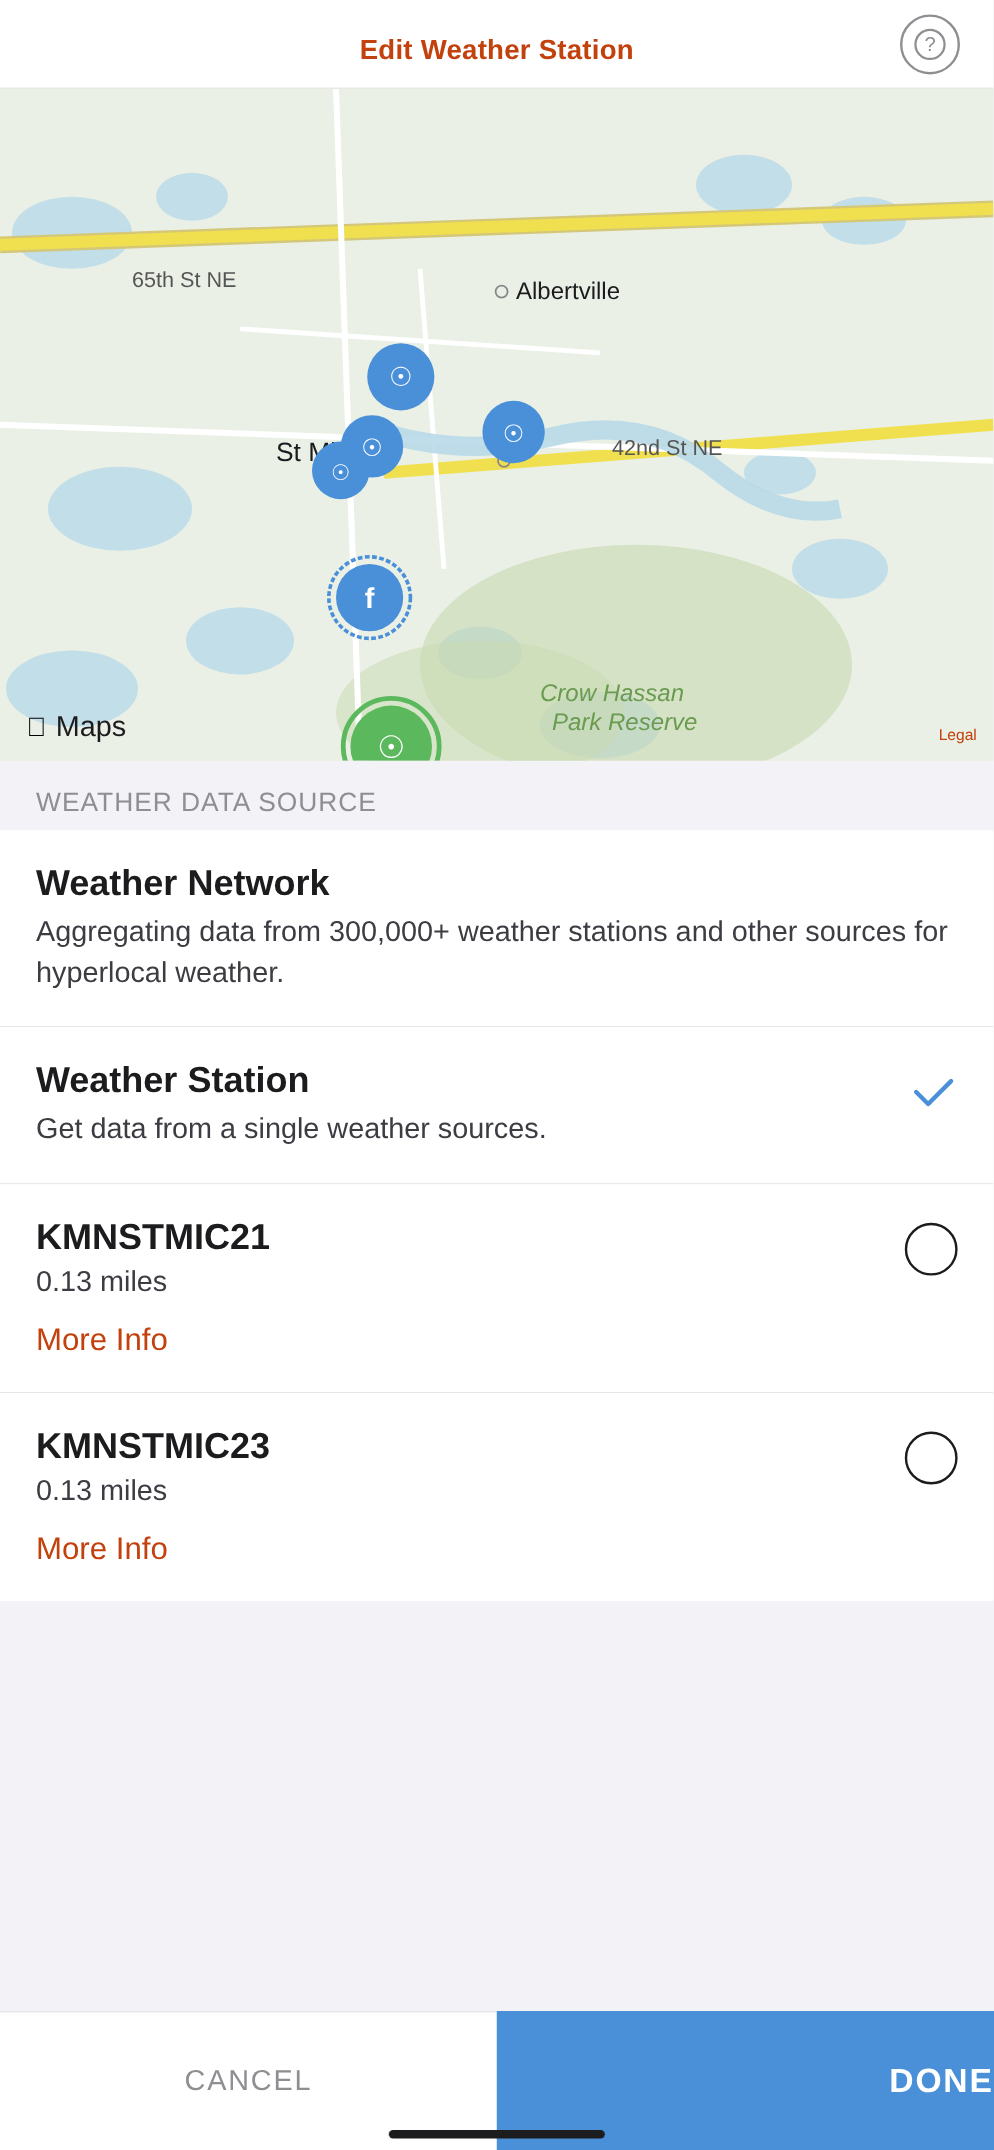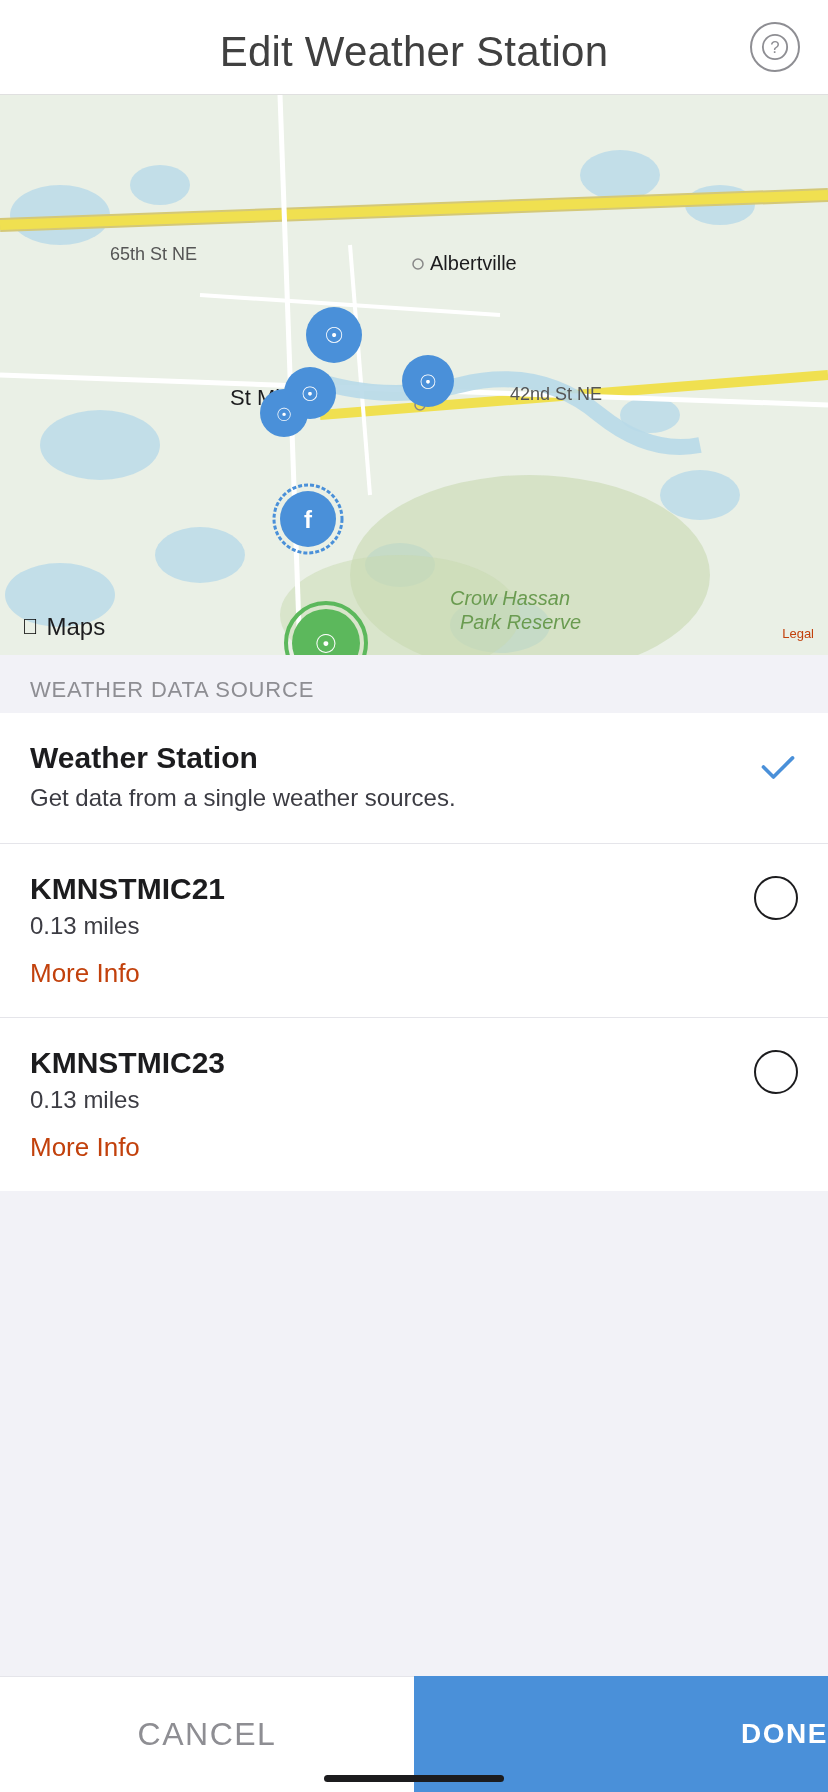--- a/index.html
+++ b/index.html
@@ -16,23 +16,23 @@
     .header {
       display: flex;
       align-items: center;
       justify-content: center;
       position: relative;
       background: #ffffff;
       padding: 28px 0 18px 0;
       border-bottom: 1px solid #e0e0e0;
     }
     .header-title {
-      font-size: 42px;
-      font-weight: 400;
-      color: #404040;
+      font-size: 23px;
+      font-weight: 700;
+      color: #c2410c;
       letter-spacing: 0.2px;
     }
     .help-btn {
       position: absolute;
       right: 28px;
       top: 50%;
       transform: translateY(-50%);
       width: 50px;
       height: 50px;
       border-radius: 50%;
@@ -169,21 +169,21 @@
       width: 828px;
       display: flex;
       height: 116px;
       z-index: 100;
     }
     .btn-cancel {
       flex: 1;
       background: #ffffff;
       border: none;
       border-top: 1px solid #e5e5ea;
-      font-size: 32px;
+      font-size: 24px;
       font-weight: 500;
       color: #8e8e93;
       letter-spacing: 1.5px;
       cursor: pointer;
       text-transform: uppercase;
     }
     .btn-done {
       flex: 1;
       background: #4a90d9;
       border: none;
@@ -293,20 +293,26 @@
     <span class="apple-icon"></span>
     <span class="apple-maps-label">Maps</span>
   </div>
   <span class="legal-label">Legal</span>
 </div>
 
 <div class="section-label">WEATHER DATA SOURCE</div>
 
 <div class="card-list">
 
+  <div class="card-item">
+    <div class="card-content">
+      <div class="card-title">Weather Network</div>
+      <div class="card-desc">Aggregating data from 300,000+ weather stations and other sources for hyperlocal weather.</div>
+    </div>
+  </div>
 
   <div class="card-item">
     <div class="card-content">
       <div class="card-title">Weather Station</div>
       <div class="card-desc">Get data from a single weather sources.</div>
     </div>
     <div class="card-check">
       <svg class="checkmark-svg" viewBox="0 0 44 44" xmlns="http://www.w3.org/2000/svg">
         <polyline points="6,22 17,33 38,12" fill="none" stroke="#4a90d9" stroke-width="4" stroke-linecap="round" stroke-linejoin="round"></polyline>
       </svg>

